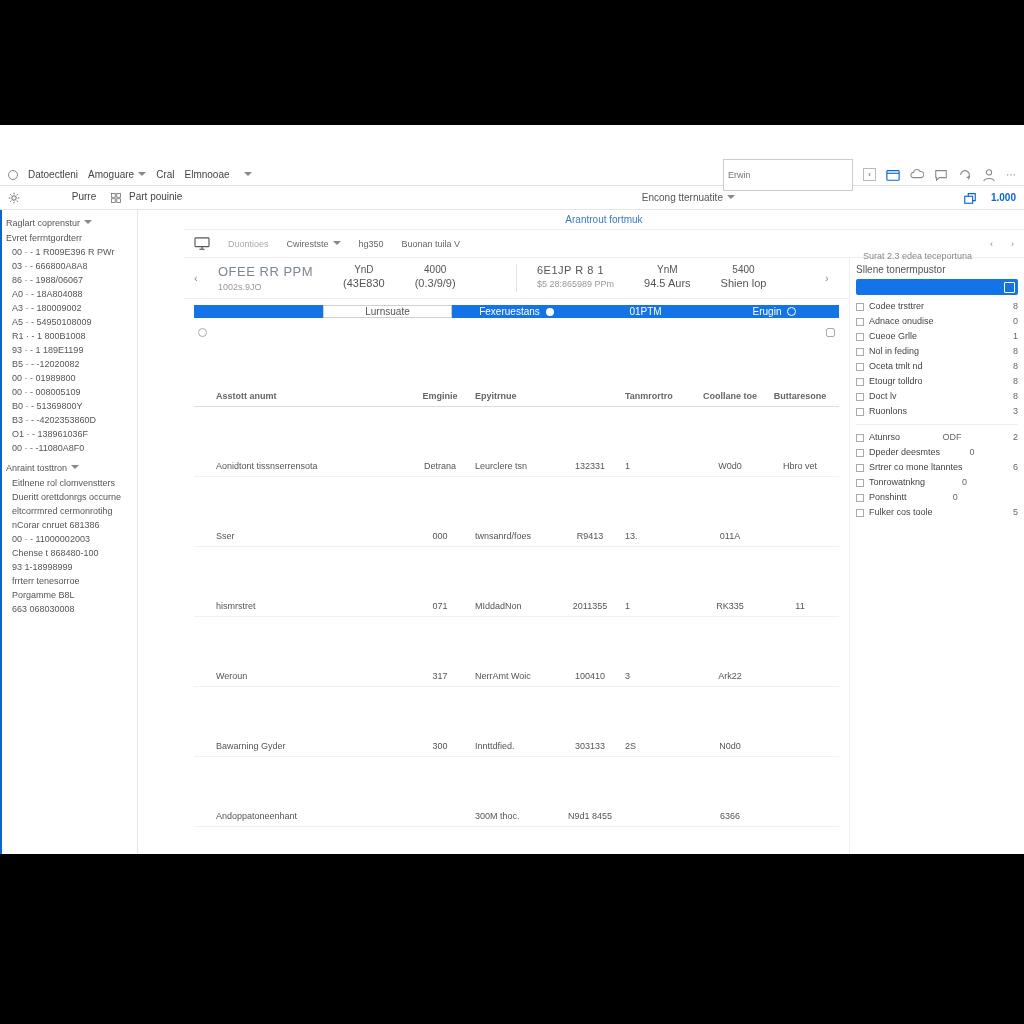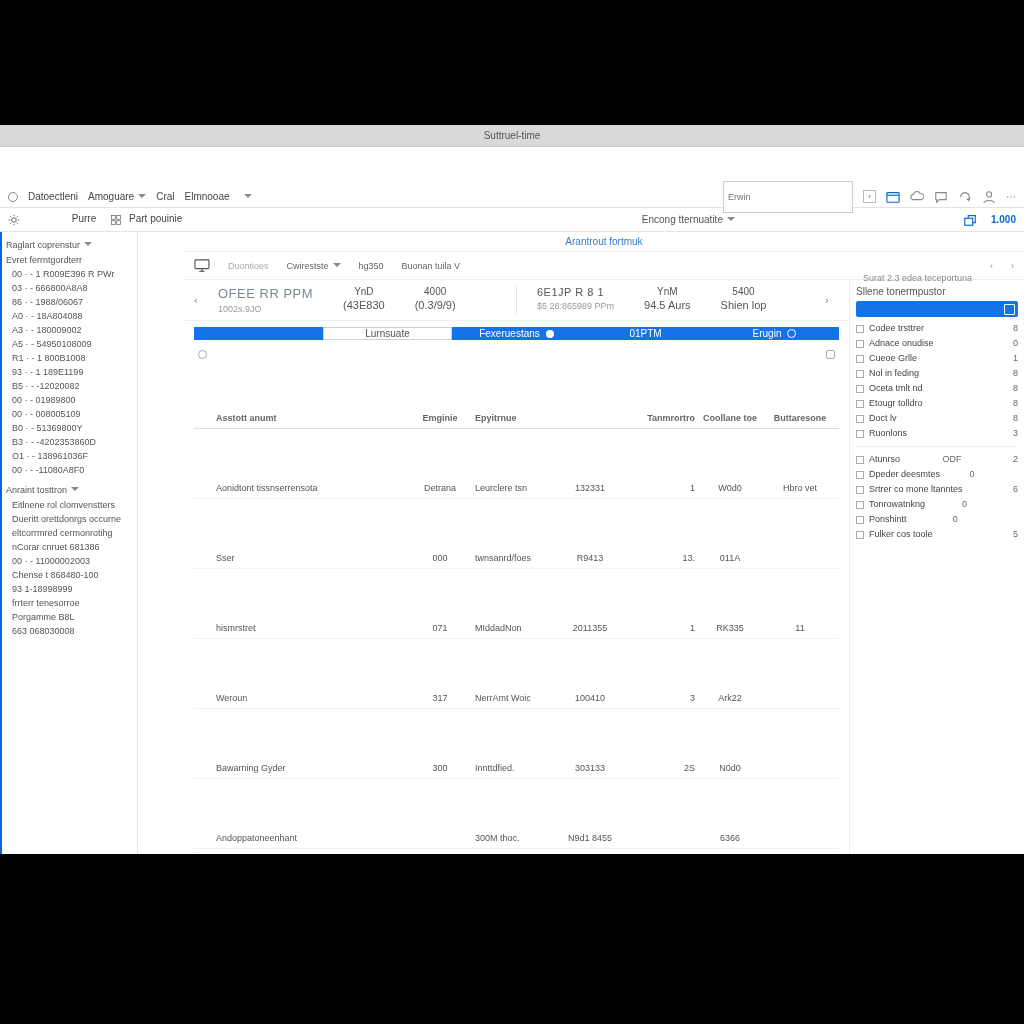--- a/index.html
+++ b/index.html
@@ -40,43 +40,40 @@
   .tabstrip .tab.white { background: #fff; color: #555; border-color: #d0d0d0; }
   .tabstrip .tab.blue { background: #1473e6; color: #fff; }
   .table-wrap { margin: 6px 10px 0; }
   .tbl-head, .tbl-row { display: flex; align-items: center; font-size: 9px; color: #555; border-bottom: 1px solid #f1f1f1; min-height: 22px; padding: 3px 4px; margin-top: 48px; }
   .tbl-head { color: #666; font-weight: 600; border-bottom: 1px solid #ddd; }
   .c-chk { width: 18px; }
   .c-name { flex: 2.2; }
   .c-eng { width: 70px; text-align: center; }
   .c-exp { width: 80px; }
   .c-time { width: 70px; text-align: center; }
-  .c-trm { width: 70px; text-align: right; }
+  .c-trm { width: 70px; text-align: left; }
   .c-cool { width: 70px; text-align: center; }
   .c-bat { width: 70px; text-align: center; }
   .chk { width: 9px; height: 9px; border: 1px solid #aaa; display: inline-block; border-radius: 2px; }
   .rightpanel { width: 175px; border-left: 1px solid #eee; padding: 6px 6px; font-size: 9px; color: #444; }
   .rightpanel .rp-title { font-size: 10px; color: #555; margin-bottom: 4px; }
   .rightpanel .rp-head { background: #1473e6; height: 16px; border-radius: 2px; margin-bottom: 4px; position: relative; }
   .rightpanel .rp-head::after { content: ""; position: absolute; right: 3px; top: 3px; width: 9px; height: 9px; border: 1px solid #fff; border-radius: 1px; }
   .rightpanel .rp-row { display: flex; align-items: center; gap: 5px; line-height: 15px; }
   .rightpanel .rp-row .sq { width: 8px; height: 8px; border: 1px solid #aaa; display: inline-block; }
   .rightpanel .rp-row .v { margin-left: auto; color: #666; }
   .rightpanel .sep { height: 1px; background: #eee; margin: 5px 0; }
   .chevd::after { content: ""; display: inline-block; border: 4px solid transparent; border-top-color: #888; margin-left: 4px; transform: translateY(2px); }
 </style>
 </head>
 <body>
 
 <div class="letterbox-top"></div>
 <div class="app">
 
-  <div class="titlebar">
-    <span>Suttruel-time</span>
-  </div>
 
   <div class="menubar">
     <span class="back-ic"></span>
     <span>Datoectleni</span>
     <span class="chevd">Amoguare</span>
     <span>Cral</span>
     <span>Elmnooae</span>
     <span class="chevd"></span>
     <span class="spacer"></span>
     <input placeholder="Erwin" style="">

